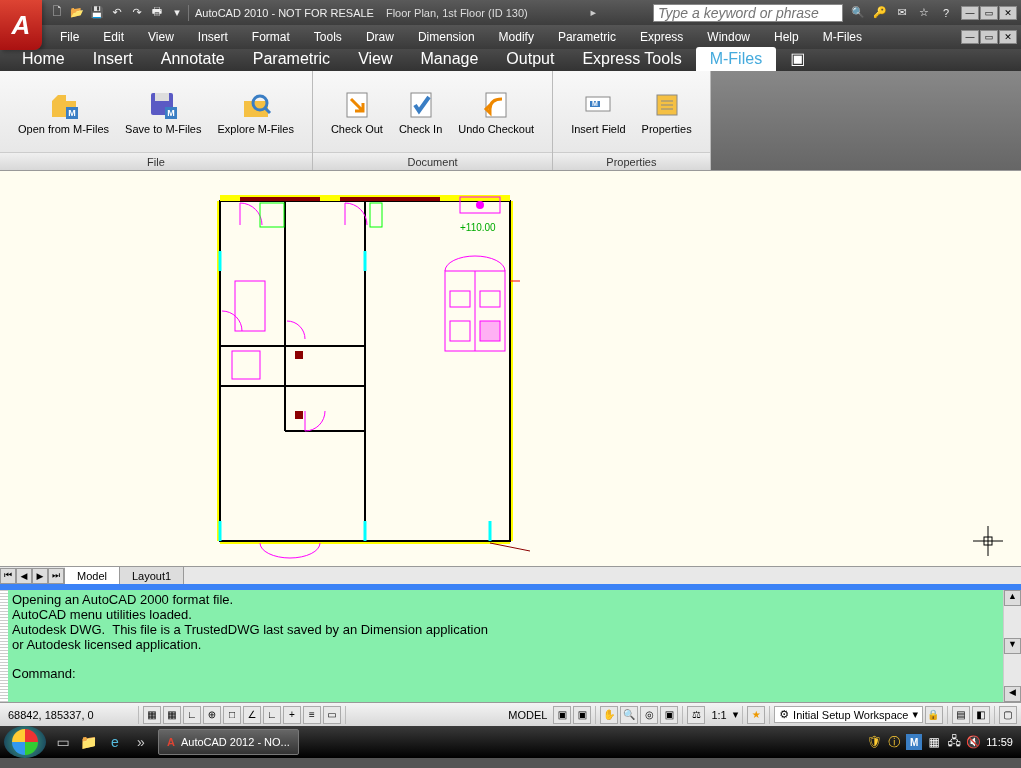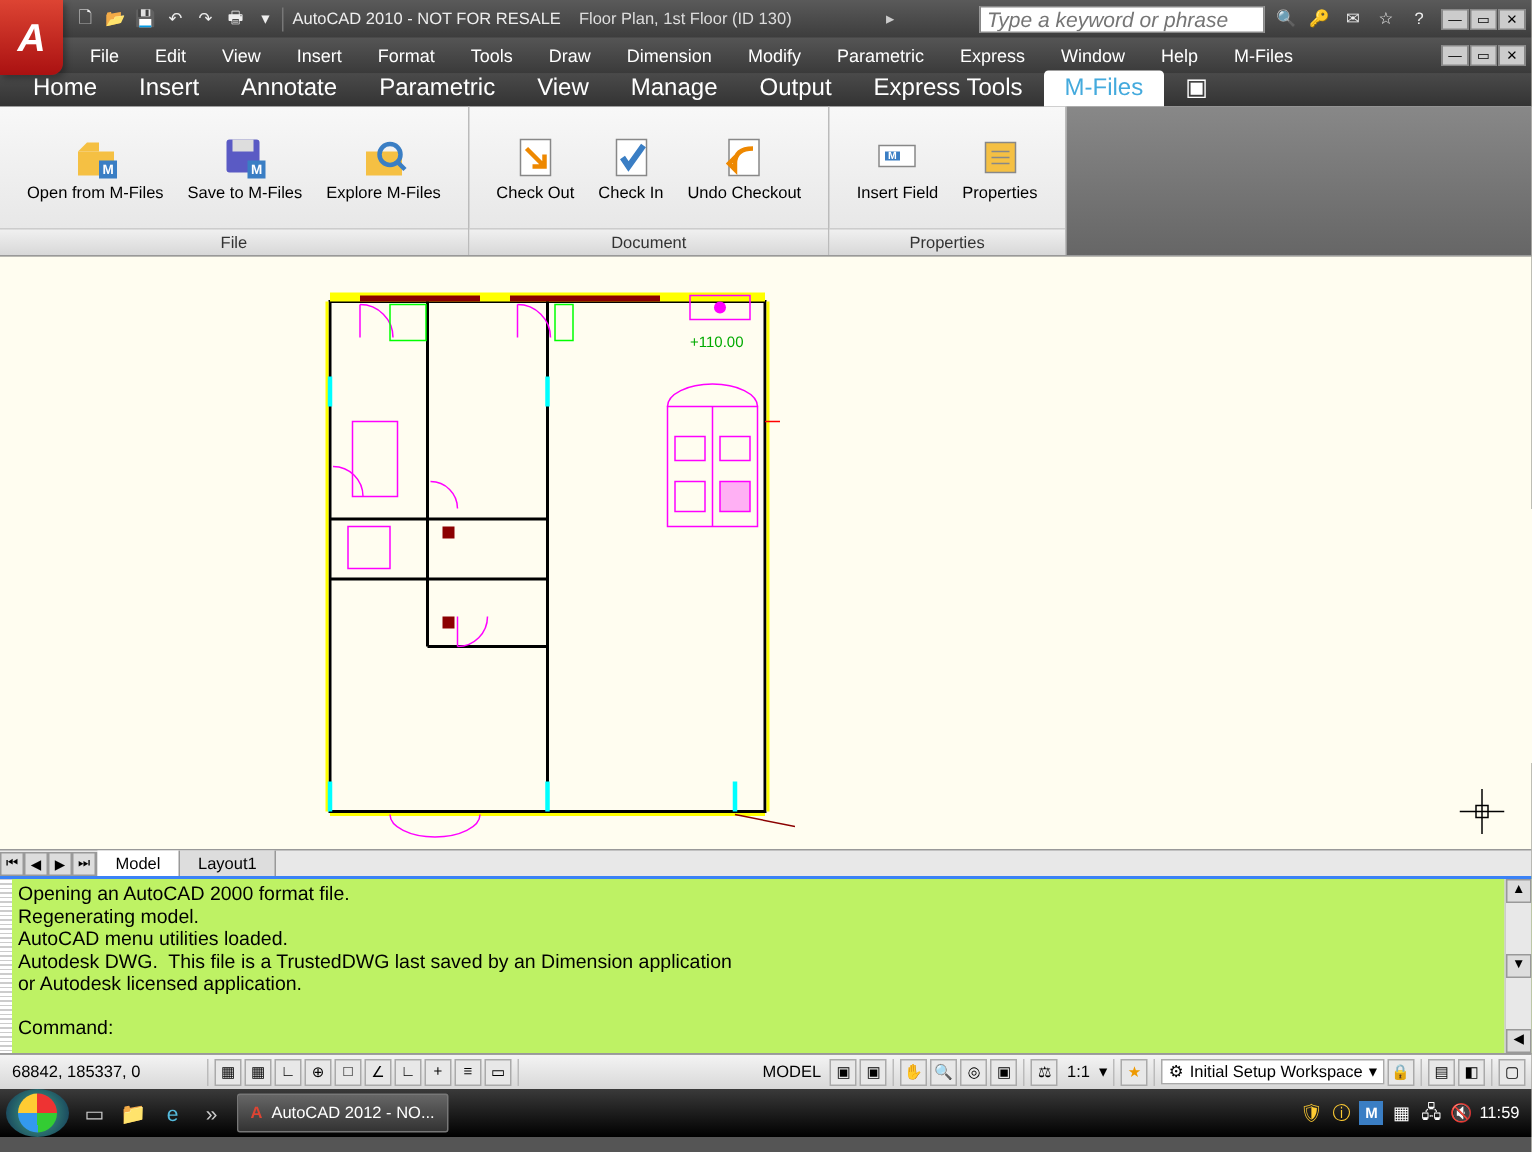--- a/index.html
+++ b/index.html
@@ -44,21 +44,21 @@
 .crosshair { position: absolute; right: 18px; bottom: 10px; }
 
 
 .model-tabs { height: 18px; background: #e8e8e8; border-top: 1px solid #999; display: flex; align-items: center; font-size: 11px; }
 .nav-btns { display: flex; border-right: 1px solid #999; }
 .nav-btn { width: 16px; height: 16px; border: 1px solid #999; background: #ddd; cursor: pointer; display: flex; align-items: center; justify-content: center; font-size: 9px; }
 .mtab { padding: 0 12px; border-right: 1px solid #999; background: #fff; cursor: pointer; height: 100%; display: flex; align-items: center; }
 .mtab.inactive { background: #ddd; }
 
 
-.cmd-window { height: 118px; background: #bef264; border-top: 2px solid #3b82f6; display: flex; }
+.cmd-window { height: 118px; background: #86efac; border-top: 6px solid #3b82f6; display: flex; }
 .cmd-grip { width: 8px; background: repeating-linear-gradient(#ccc, #ccc 1px, #fff 1px, #fff 3px); }
 .cmd-text { flex: 1; padding: 2px 4px; font-family: "Courier New", monospace; font-size: 13px; overflow: hidden; }
 .cmd-line { white-space: pre; }
 .cmd-scroll { width: 18px; background: #e8e8e8; border-left: 1px solid #ccc; display: flex; flex-direction: column; justify-content: space-between; }
 .cmd-sbtn { height: 16px; border: 1px solid #999; background: #ddd; font-size: 9px; text-align: center; }
 
 
 .status-bar { height: 24px; background: linear-gradient(#f4f4f4, #d8d8d8); border-top: 1px solid #999; display: flex; align-items: center; font-size: 11px; padding: 0 4px; gap: 2px; }
 .coords { width: 130px; padding: 0 4px; }
 .sb-sep { width: 1px; height: 18px; background: #bbb; margin: 0 2px; }
@@ -321,21 +321,20 @@
     <div class="nav-btn">⏭</div>
   </div>
   <div class="mtab">Model</div>
   <div class="mtab inactive">Layout1</div>
 </div>
 
 <div class="cmd-window">
   <div class="cmd-grip"></div>
   <div class="cmd-text">
     <div class="cmd-line">Opening an AutoCAD 2000 format file.</div>
-    <div class="cmd-line">Regenerating model.</div>
     <div class="cmd-line">AutoCAD menu utilities loaded.</div>
     <div class="cmd-line">Autodesk DWG.  This file is a TrustedDWG last saved by an Dimension application</div>
     <div class="cmd-line">or Autodesk licensed application.</div>
     <div style="height:14px"></div>
     <div class="cmd-line">Command:</div>
   </div>
   <div class="cmd-scroll">
     <div class="cmd-sbtn">▲</div>
     <div class="cmd-sbtn">▼</div>
     <div class="cmd-sbtn">◀</div>

